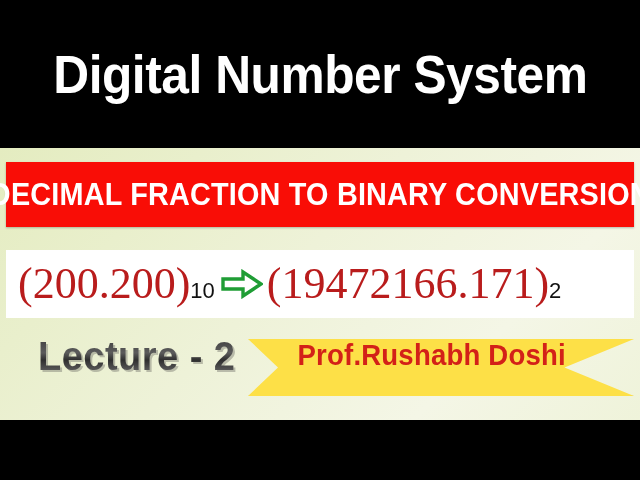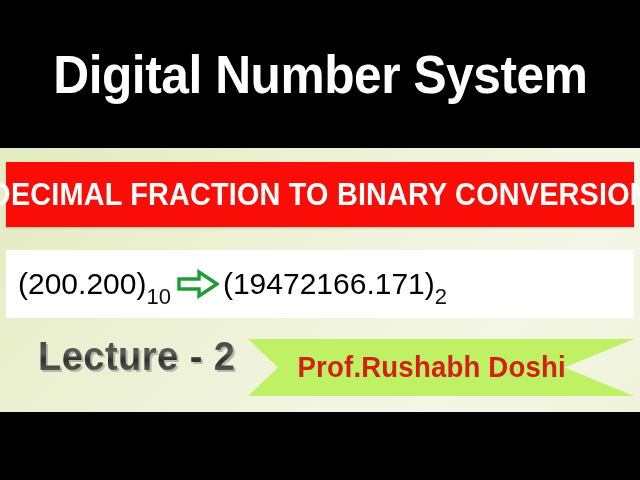--- a/index.html
+++ b/index.html
@@ -6,21 +6,21 @@
     margin: 0;
     padding: 0;
     background: #000;
   }
   body {
     font-family: "Liberation Sans", sans-serif;
   }
   #slide {
     position: relative;
     width: 640px;
-    height: 412px;
+    height: 480px;
     background: #000000;
     overflow: hidden;
   }
 
   
   .title-bar {
     position: absolute;
     left: 0;
     top: 0;
     width: 640px;
@@ -83,33 +83,33 @@
     width: 628px;
     height: 68px;
     background: #ffffff;
     display: flex;
     align-items: center;
     justify-content: flex-start;
     padding-left: 12px;
     box-sizing: border-box;
   }
   .eq-part {
-    color: #000000;
-    font-family: Liberation Sans, sans-serif;
-    font-size: 30px;
+    color: #b91c1c;
+    font-family: Liberation Serif, serif;
+    font-size: 44px;
     line-height: 1;
     white-space: nowrap;
   }
   .eq-sub {
     color: #111111;
     font-family: "Liberation Sans", sans-serif;
     font-size: 22px;
     line-height: 1;
     align-self: flex-end;
-    padding-bottom: 10px;
+    padding-bottom: 16px;
     white-space: nowrap;
   }
   .arrow-wrap {
     display: inline-flex;
     align-items: center;
     margin: 0 4px 0 6px;
   }
 
   
   .lecture {
@@ -146,25 +146,24 @@
     transform-origin: left center;
   }
 
   
   .ribbon {
     position: absolute;
     left: 248px;
     top: 339px;
     width: 386px;
     height: 57px;
-    background: #bef264;
+    background: #fde047;
     -webkit-clip-path: polygon(0 0, 100% 0, 100% 100%, 0 100%, 30px 50%);
     clip-path: polygon(0 0, 100% 0, 82% 50%, 100% 100%, 0 100%, 30px 50%);
     display: flex;
-    align-items: center;
     justify-content: center;
     box-shadow: 0 1px 3px rgba(0,0,0,0.12);
   }
   .ribbon-text {
     color: #d32118;
     font-family: "Liberation Sans Narrow", "Liberation Sans", sans-serif;
     font-weight: bold;
     font-size: 29px;
     letter-spacing: 0.2px;
     white-space: nowrap;

